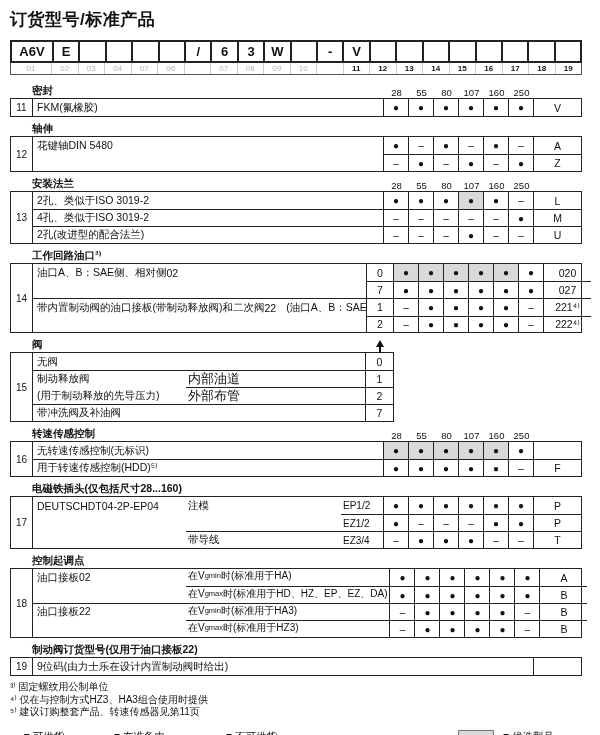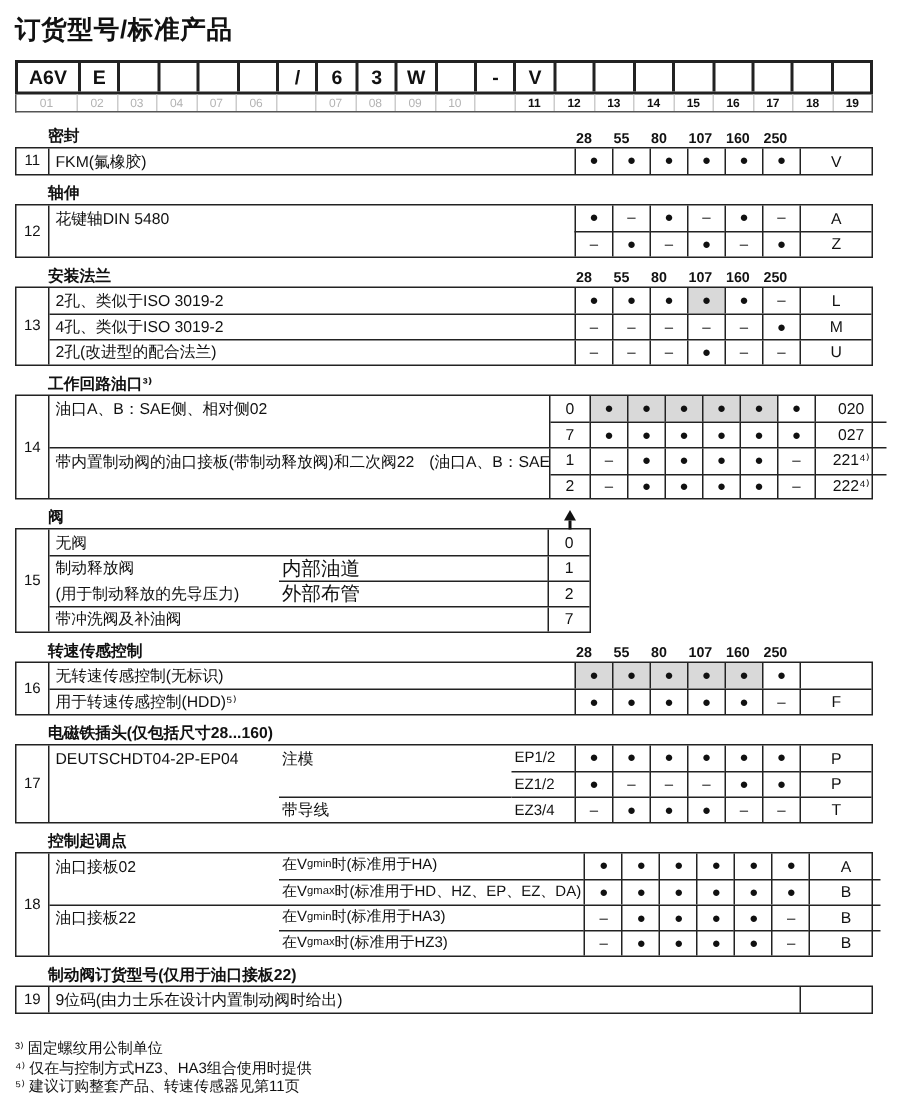--- a/index.html
+++ b/index.html
@@ -16,21 +16,21 @@
   .numbar{display:flex;height:12px;border:1px solid #555;border-top:none}
   .nc{flex:1;border-left:1px solid #ccc;text-align:center;font-size:8px;color:#b3b3b3;line-height:11px}
   .nc.first{flex:0 0 40px;border-left:none}
   .nc[data-g="0"]{color:#111;font-weight:bold}
 
   
   .sec{margin-top:5px}
   .shead{display:flex;align-items:flex-end;height:14px;padding-left:22px;
          font-weight:bold;font-size:10.5px;position:relative;white-space:nowrap}
   .sizes{margin-left:auto;display:flex}
-  .sizes span{width:25px;font-size:9.5px;font-weight:bold}
+  .sizes span{width:25px;text-align:center;font-size:9.5px;font-weight:normal}
   .sizes .sp{width:48px}
 
   .tbl{border:1.5px solid #222;background:#fff}
   .frow{display:flex}
   .cn{flex:0 0 22px;border-right:1px solid #222;display:flex;align-items:center;justify-content:center;font-size:10px}
   .body{flex:1;display:flex;flex-direction:column}
   .row{display:flex;height:17px}
   .cell{display:flex;align-items:center}
   .cd{flex:1;padding:0 4px;font-size:10.5px;display:flex;align-items:center;white-space:nowrap;overflow:hidden}
   .dc{flex:0 0 25px;border-left:1px solid #222;display:flex;align-items:center;justify-content:center;font-size:10px}
@@ -61,21 +61,21 @@
   .cd18{flex:0 0 153px;padding:0 4px;font-size:10.5px;display:flex;align-items:center;white-space:nowrap}
   .mid18{flex:1;padding:0 2px;font-size:10px;display:flex;white-space:nowrap;overflow:hidden}
   .sb{font-size:7.5px;position:relative;top:2px}
 
   
   .uparr{position:absolute;left:365px;bottom:-1px;width:10px;display:block}
   .uparr .tri{display:block;width:0;height:0;margin:0 auto;
               border-left:4px solid transparent;border-right:4px solid transparent;border-bottom:7px solid #111}
   .uparr .stem{display:block;width:2px;height:6px;background:#111;margin:0 auto}
 
-  .fns{margin-top:18px;font-size:10px;line-height:12.5px}
+  .fns{margin-top:5px;font-size:10px;line-height:12.5px}
   .legend{margin-top:11px;display:flex;align-items:center;font-size:10.5px}
   .leg{display:flex;align-items:center}
   .leg .sym{font-size:11px;margin-right:7px}
   .leg.l2{margin-left:36px}
   .leg.l3{margin-left:48px}
   .leg.last{margin-left:auto;margin-right:28px}
   .prefbox{width:36px;height:15px;background:#d9d9d9;border:1px solid #777;margin-right:9px}
 </style>
 </head>
 <body>

